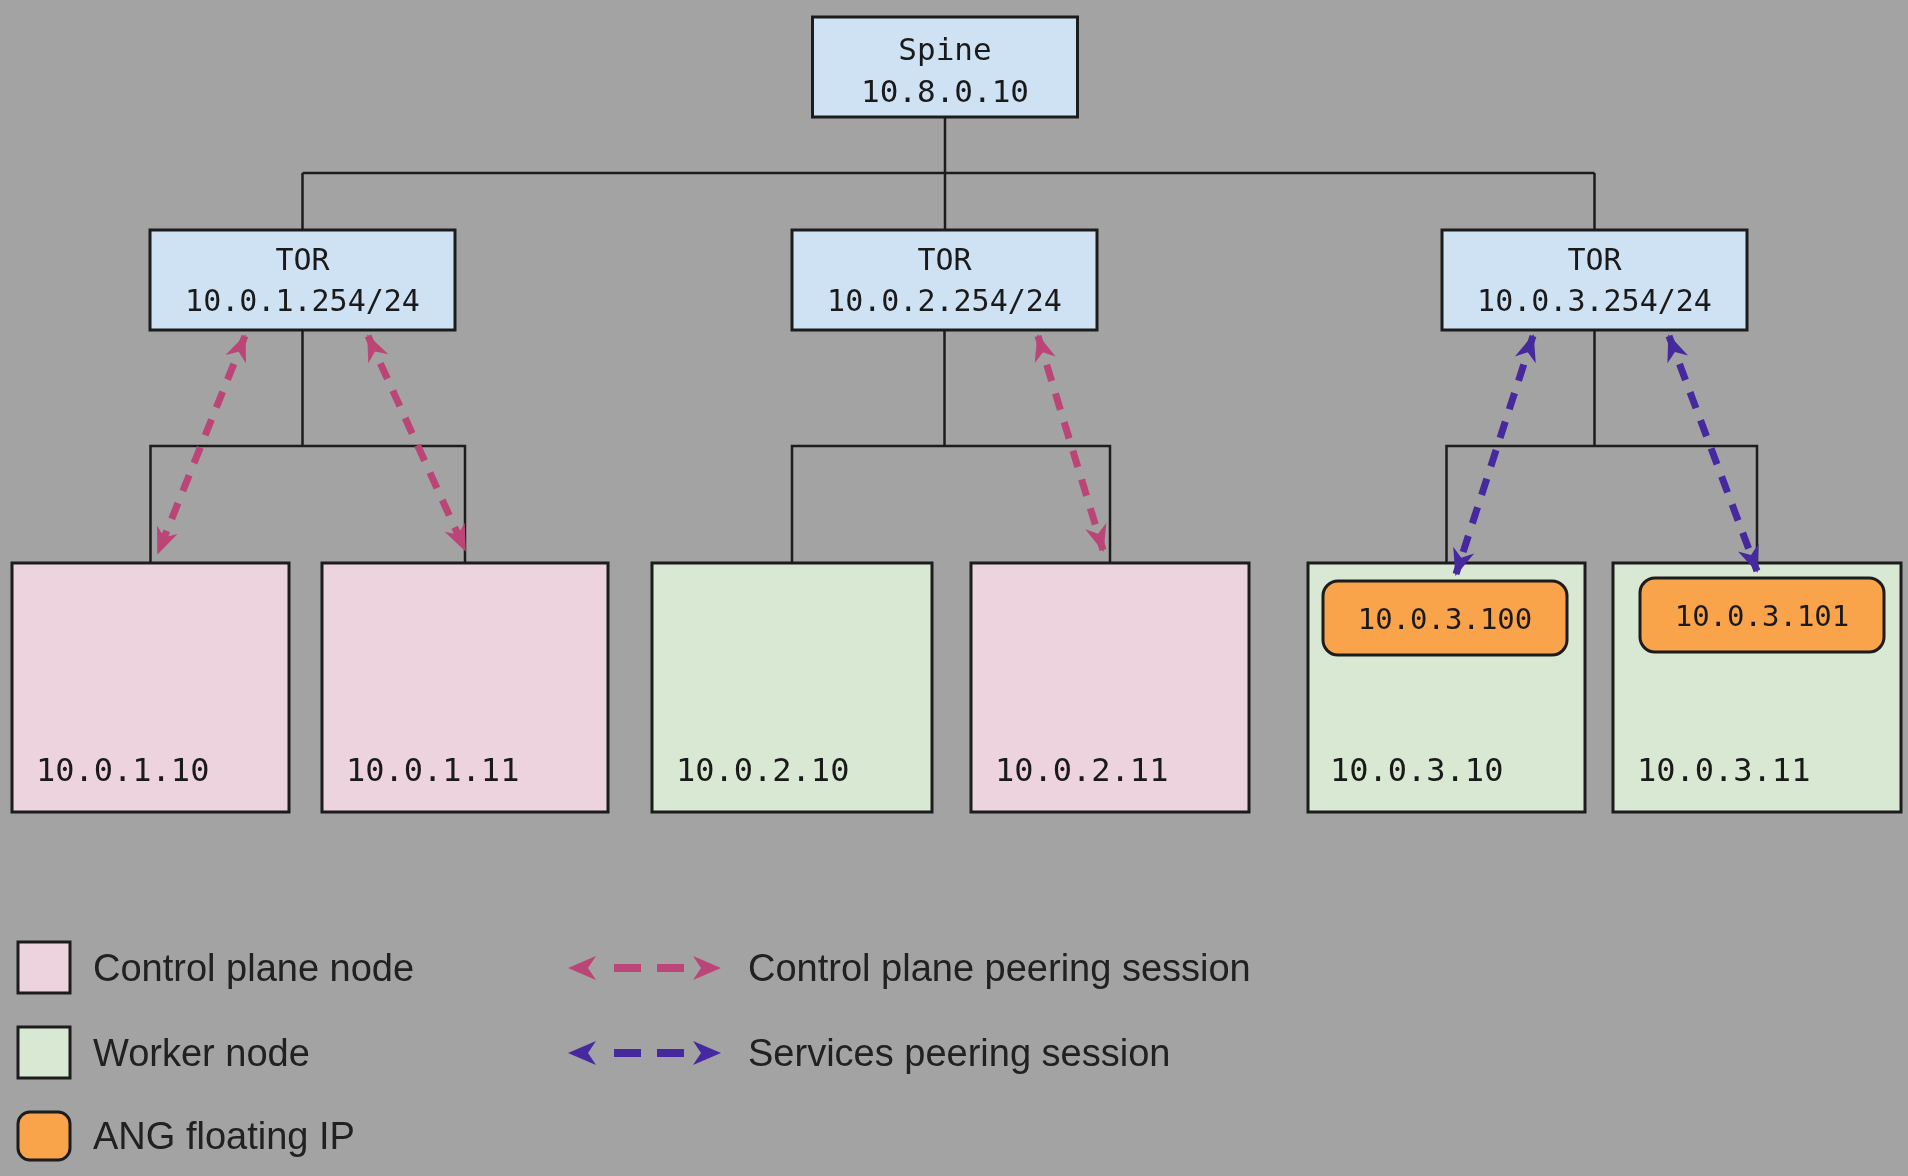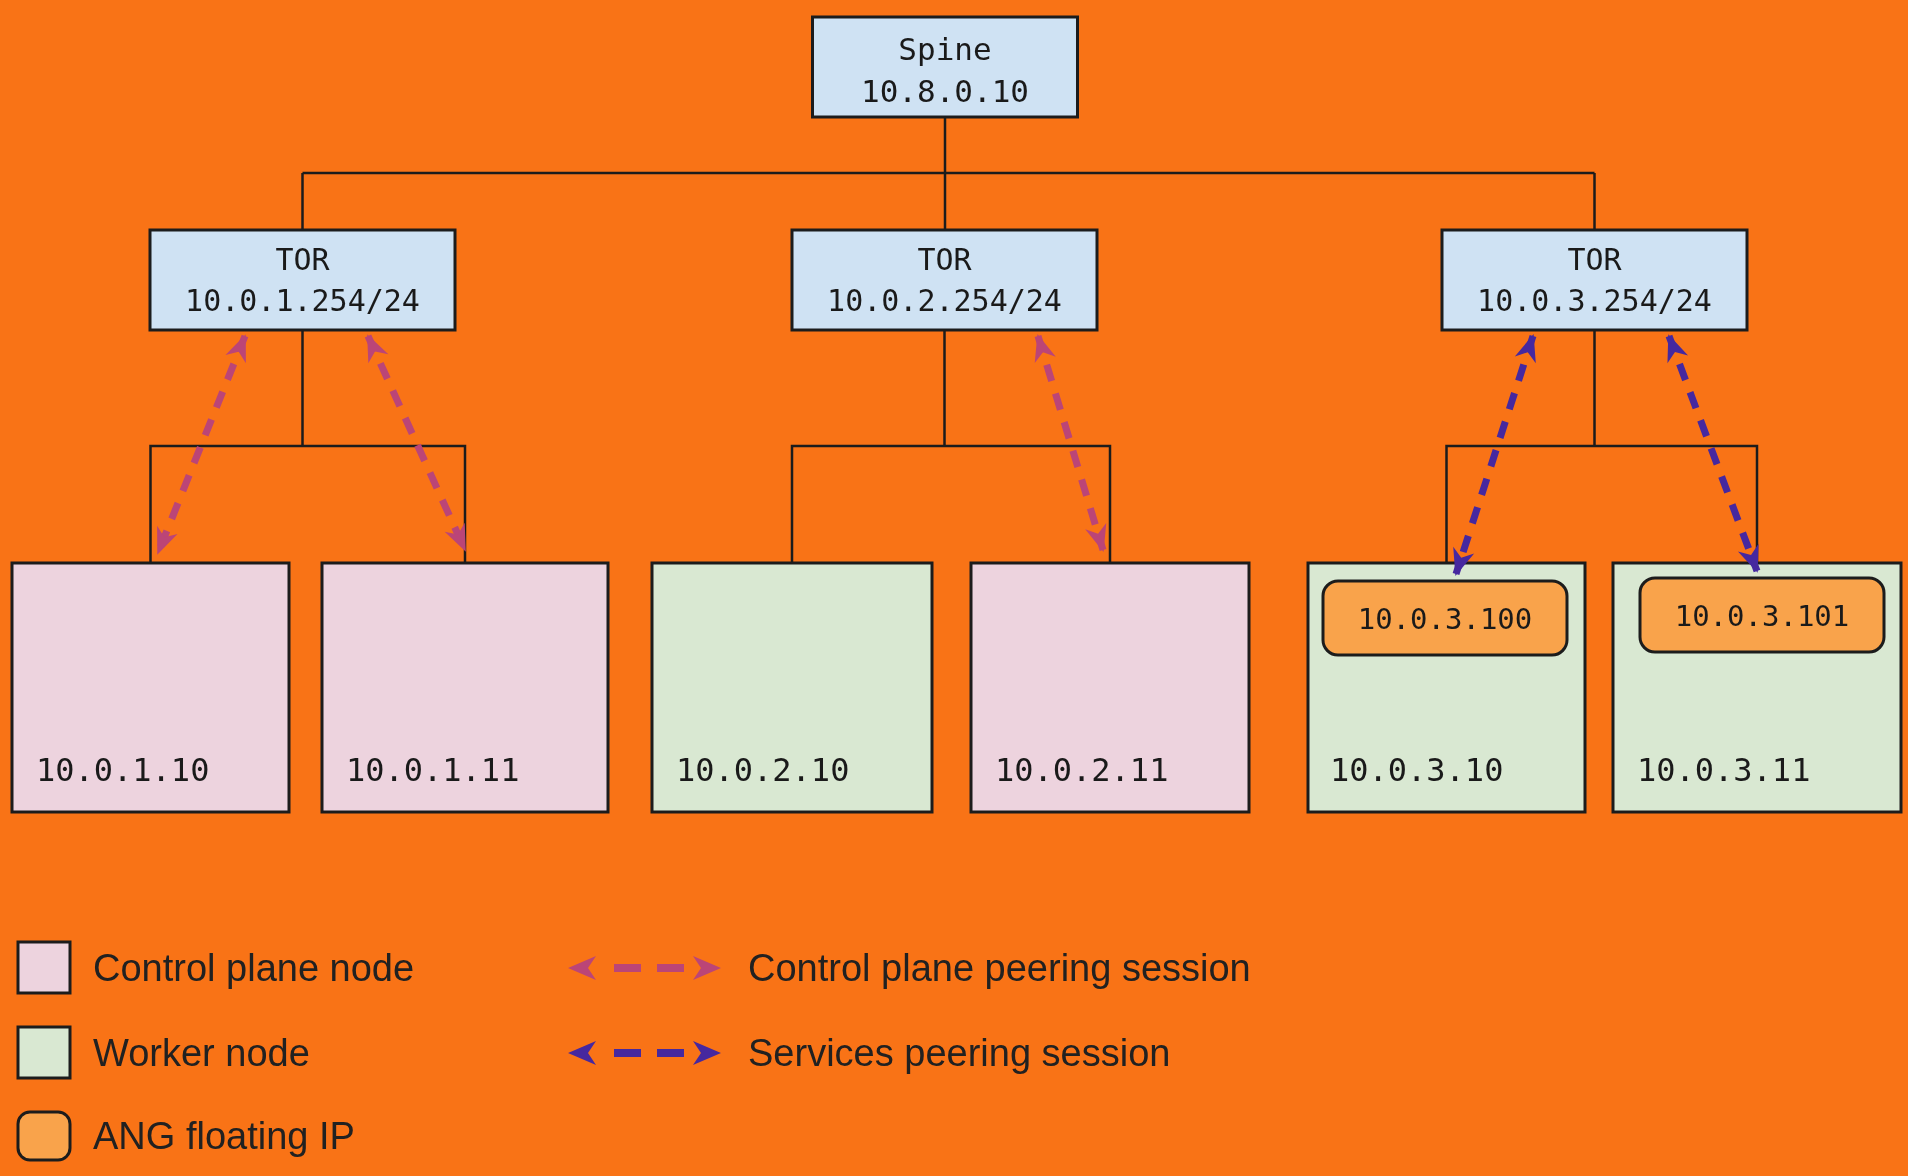--- a/index.html
+++ b/index.html
@@ -4,21 +4,21 @@
 <style>
   html, body {
     margin: 0;
     padding: 0;
     background: #ffffff;
   }
   .stage {
     position: relative;
     width: 1908px;
     height: 1176px;
-    background: #f97316;
+    background: #a3a3a3;
     font-family: "Liberation Sans", sans-serif;
   }
   svg { display: block; }
 
   .mono {
     font-family: "DejaVu Sans Mono", monospace;
     fill: #1a1a1a;
   }
   .sans {
     font-family: "Liberation Sans", sans-serif;

